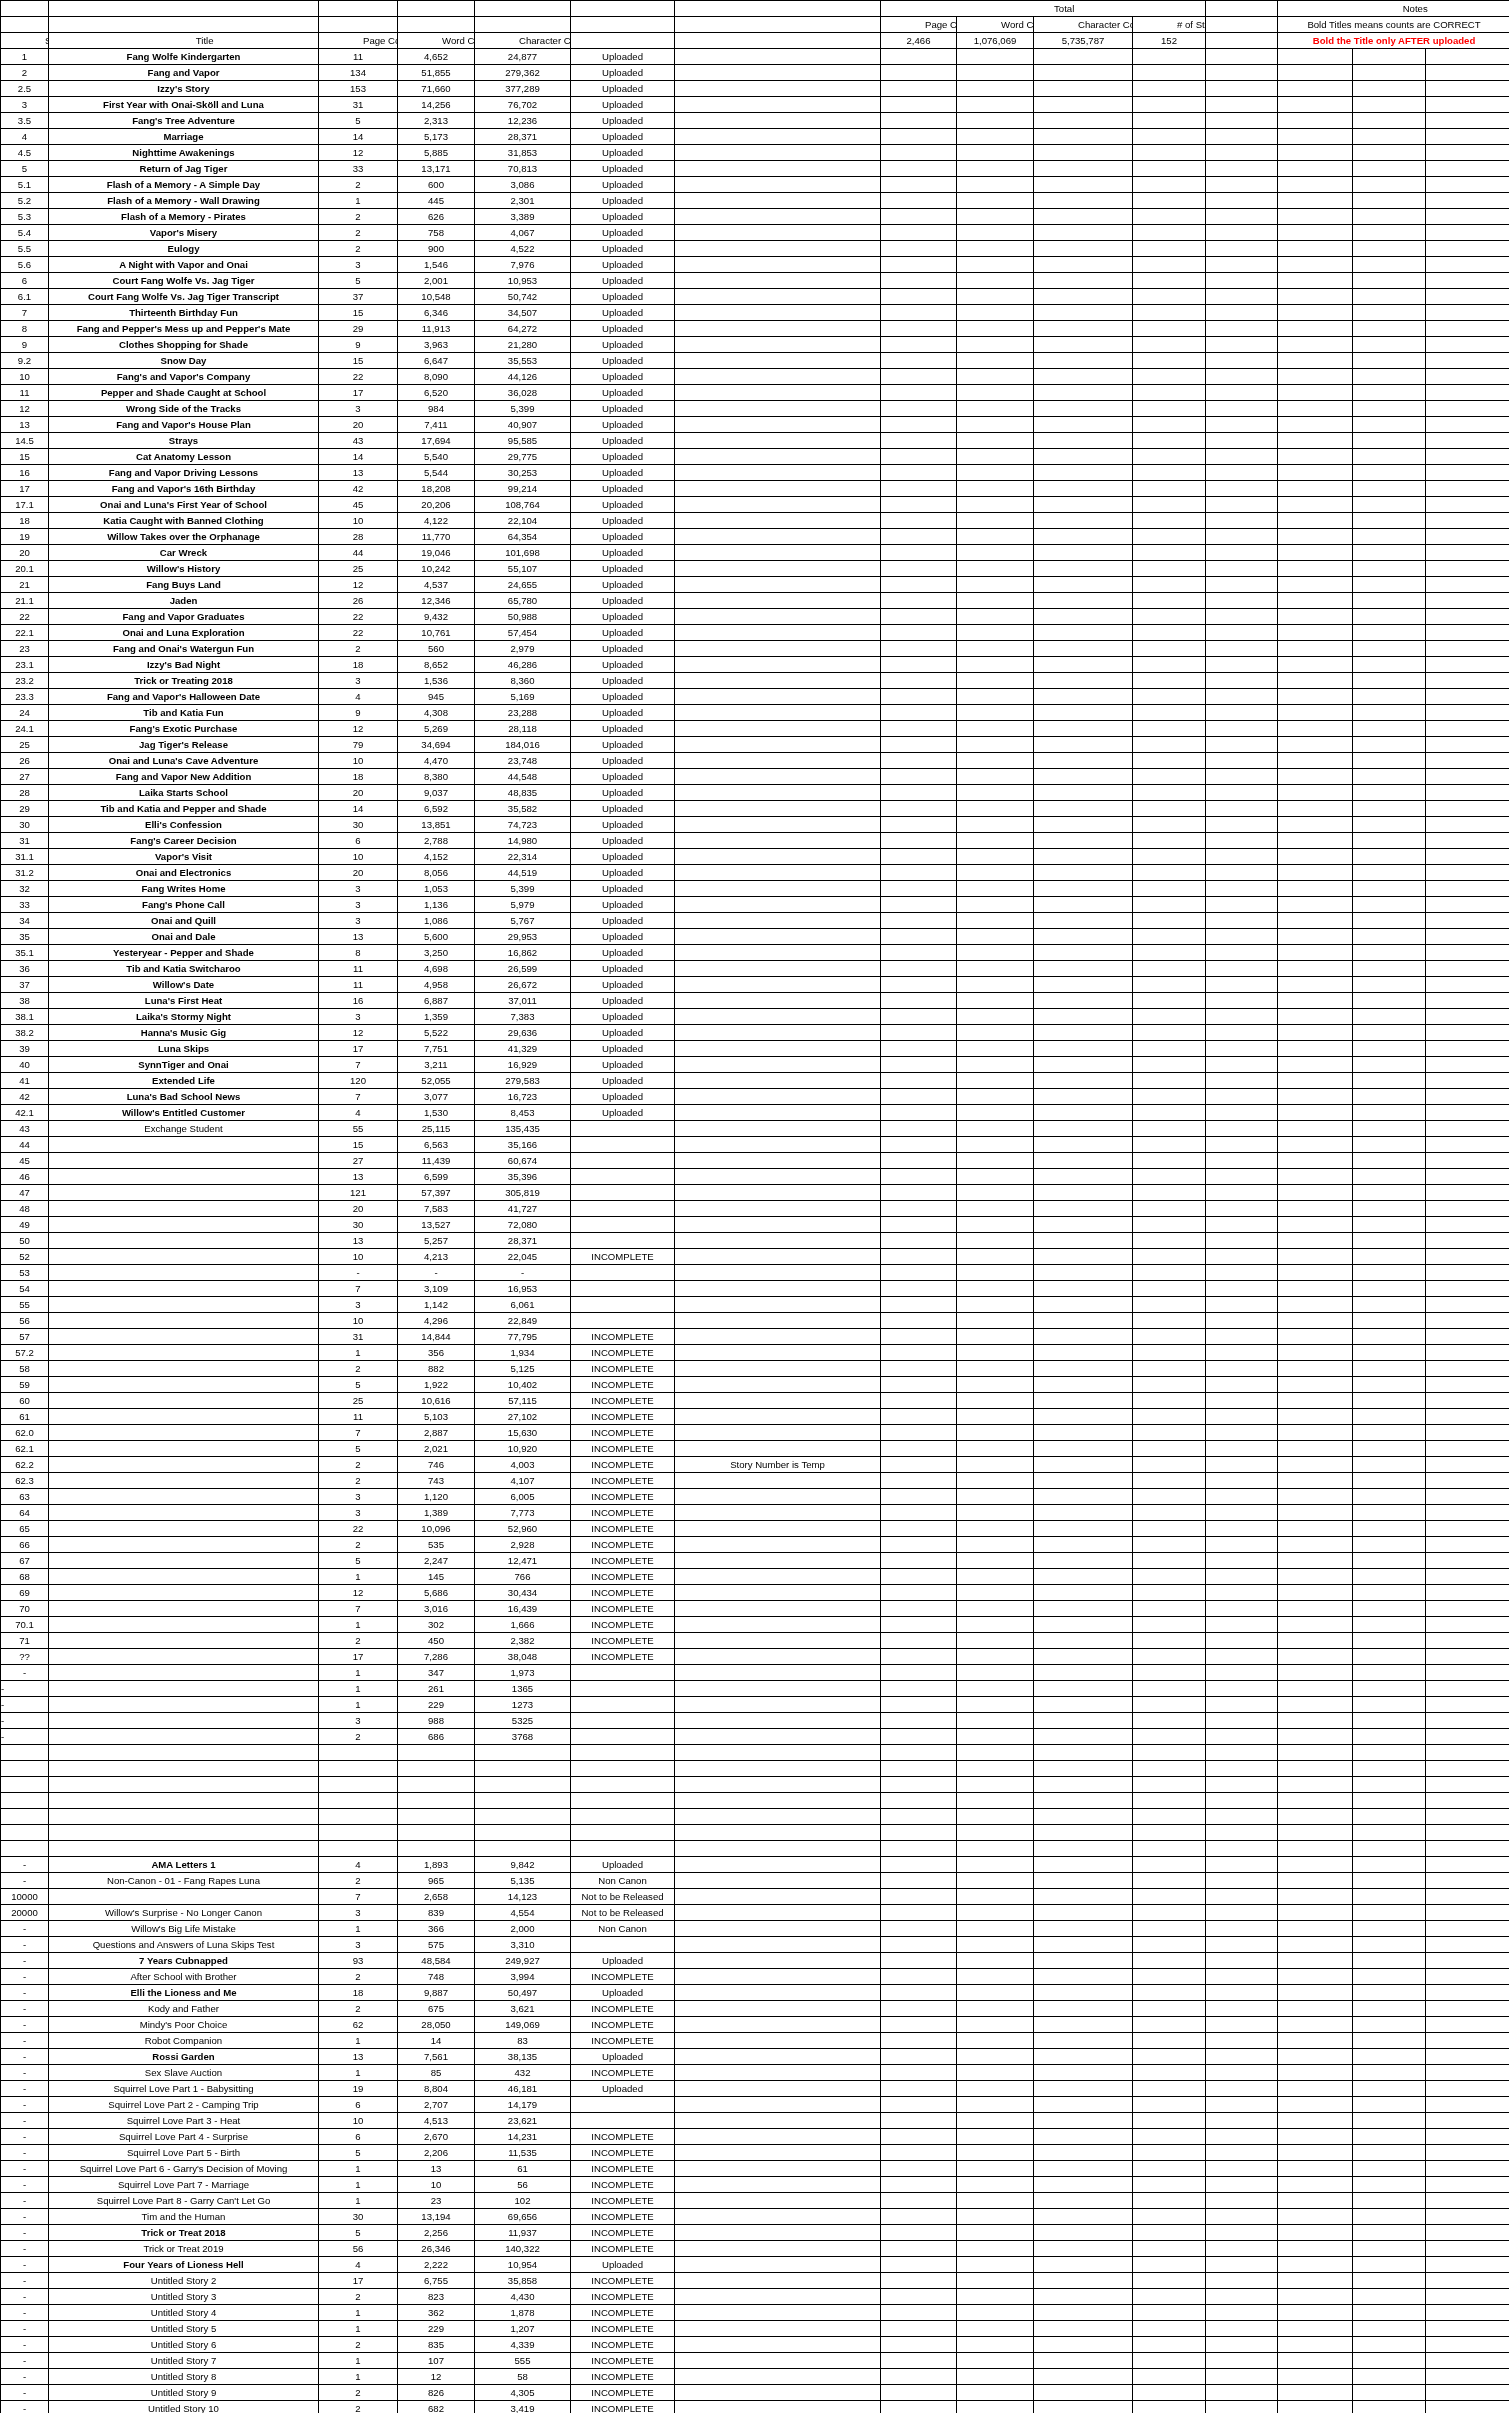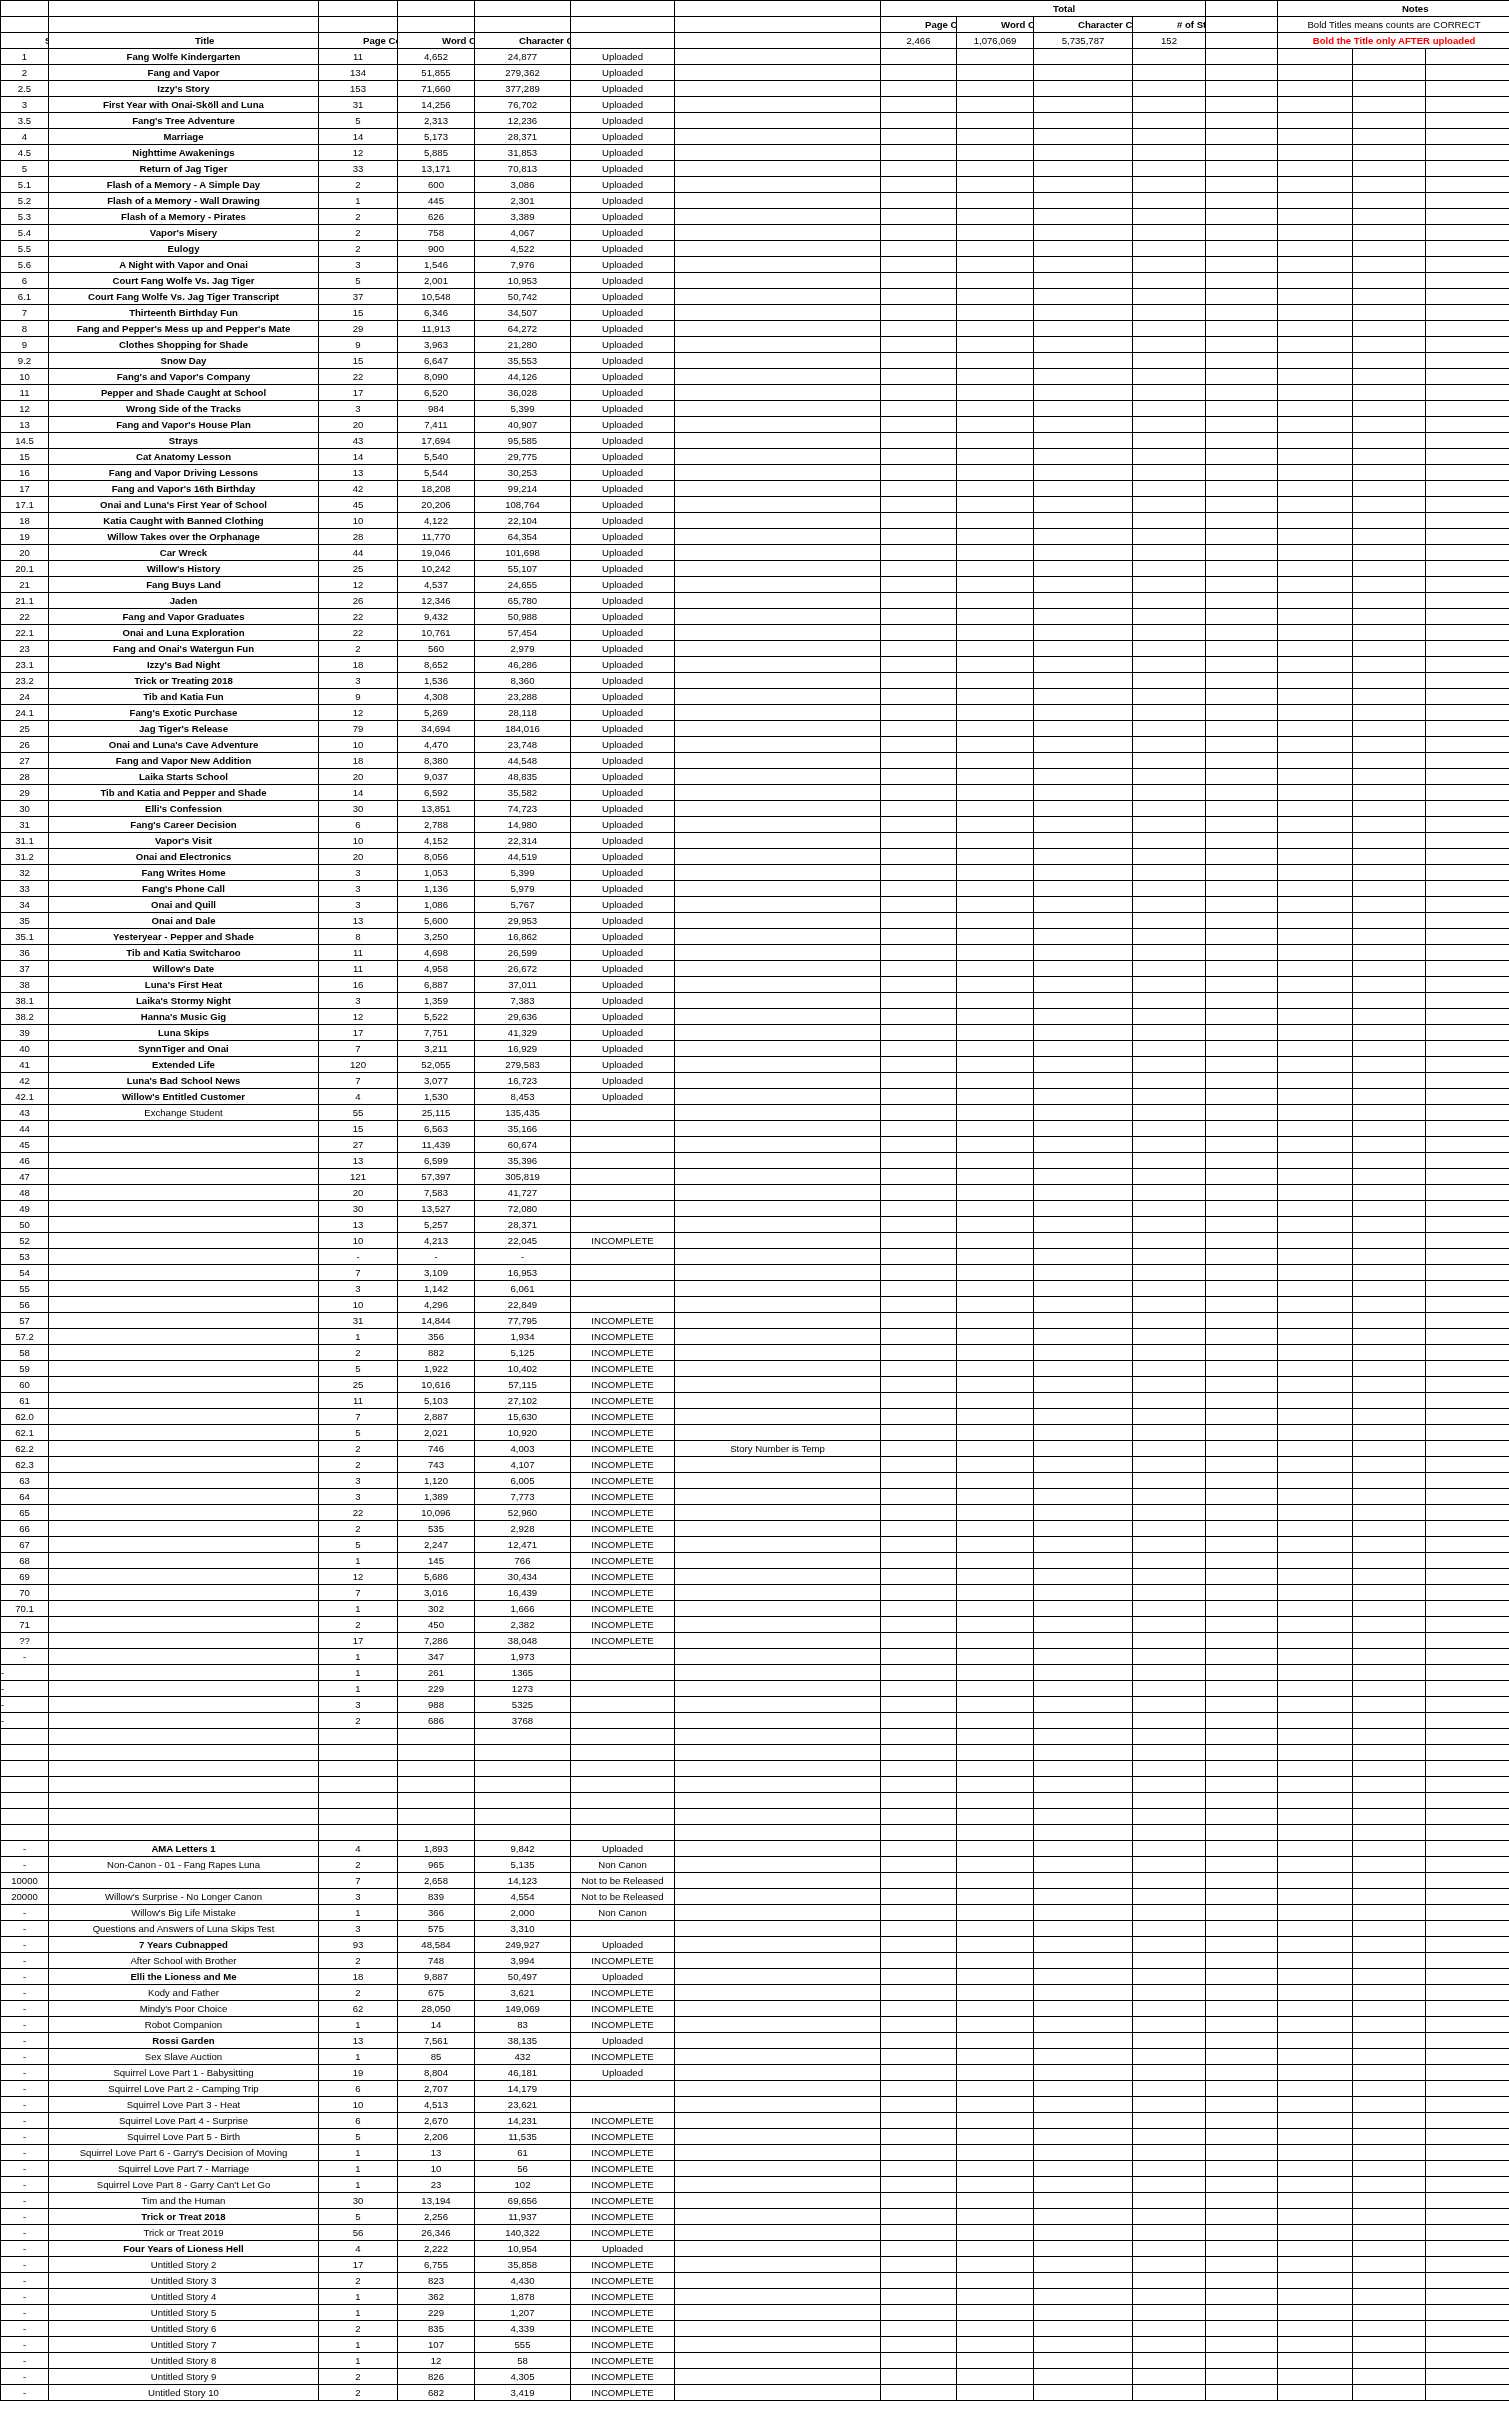--- a/index.html
+++ b/index.html
@@ -10,21 +10,21 @@
     height: 15px;
     padding: 0 1.7px;
     text-align: center;
     vertical-align: middle;
     overflow: hidden;
     white-space: nowrap;
     font-weight: normal;
     line-height: 1;
   }
   .b { font-weight: bold; }
-  th.hdr { font-weight: bold; padding-left: 44px; }
+  th.hdr { font-weight: normal; padding-left: 44px; }
   .red { color: #ff0000; font-weight: bold; }
   .num-left { text-align: left; padding-left: 0; }
   tr.head-row td, tr.head-row th { border-bottom: 1.7px solid #000; }
 </style>
 </head>
 <body>
 
 <table>
   <colgroup>
     <col style="width:48px">
@@ -762,20 +762,37 @@
         <td></td>
         <td></td>
         <td></td>
         <td></td>
         <td></td>
         <td></td>
         <td></td>
         <td></td>
       </tr>
       <tr>
+        <td>23.3</td>
+        <td class="b">Fang and Vapor's Halloween Date</td>
+        <td>4</td>
+        <td>945</td>
+        <td>5,169</td>
+        <td>Uploaded</td>
+        <td></td>
+        <td></td>
+        <td></td>
+        <td></td>
+        <td></td>
+        <td></td>
+        <td></td>
+        <td></td>
+        <td></td>
+      </tr>
+      <tr>
         <td>24</td>
         <td class="b">Tib and Katia Fun</td>
         <td>9</td>
         <td>4,308</td>
         <td>23,288</td>
         <td>Uploaded</td>
         <td></td>
         <td></td>
         <td></td>
         <td></td>

